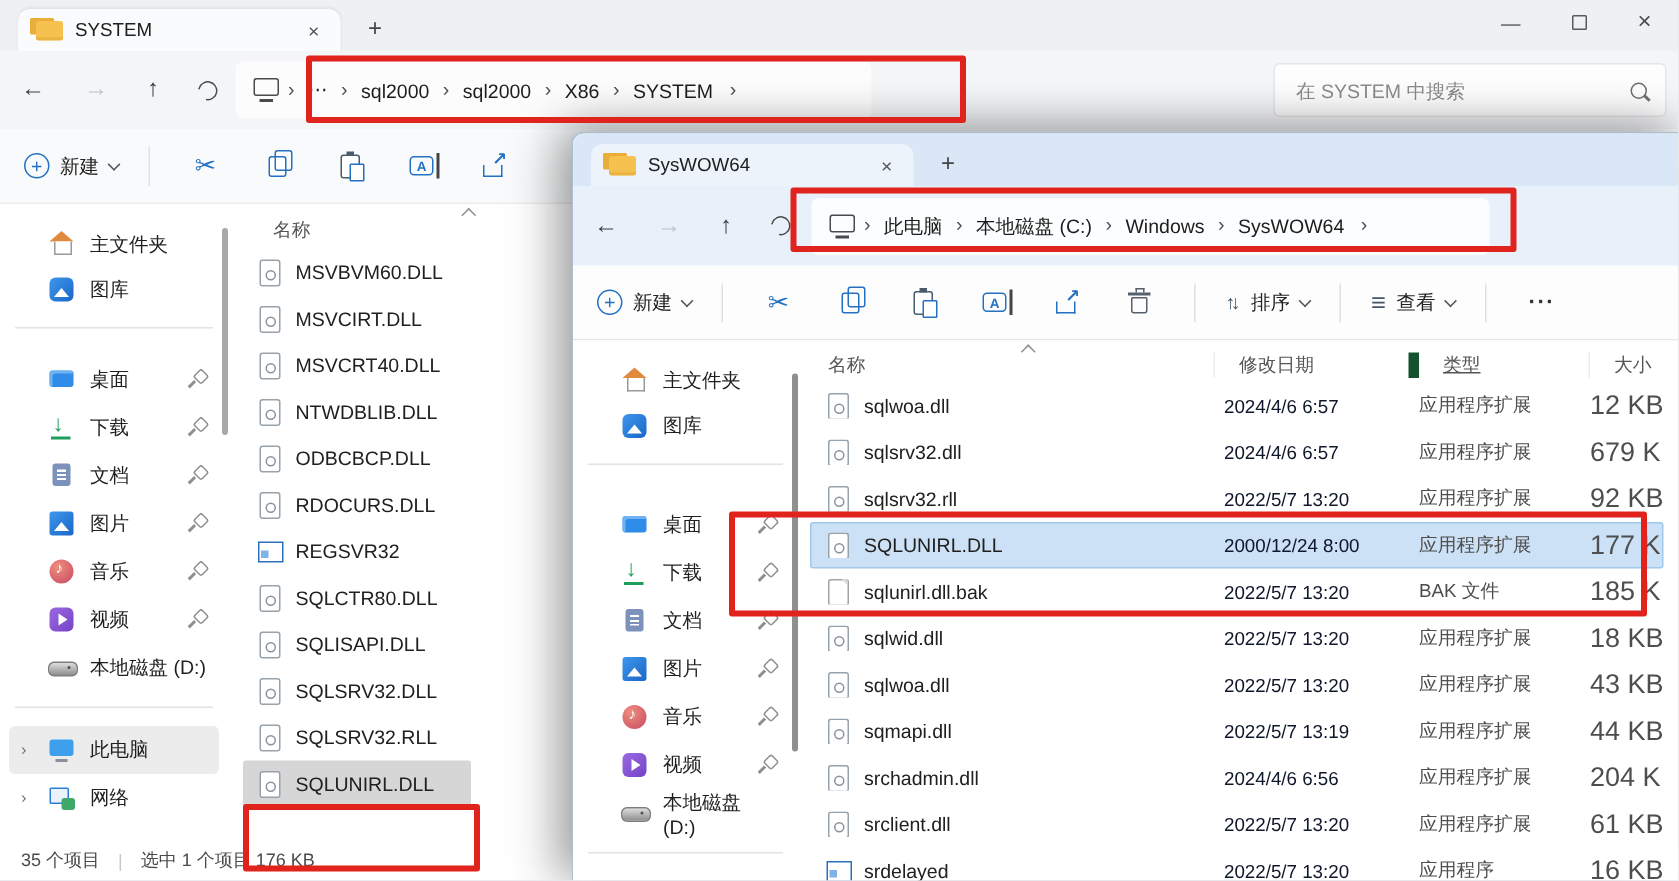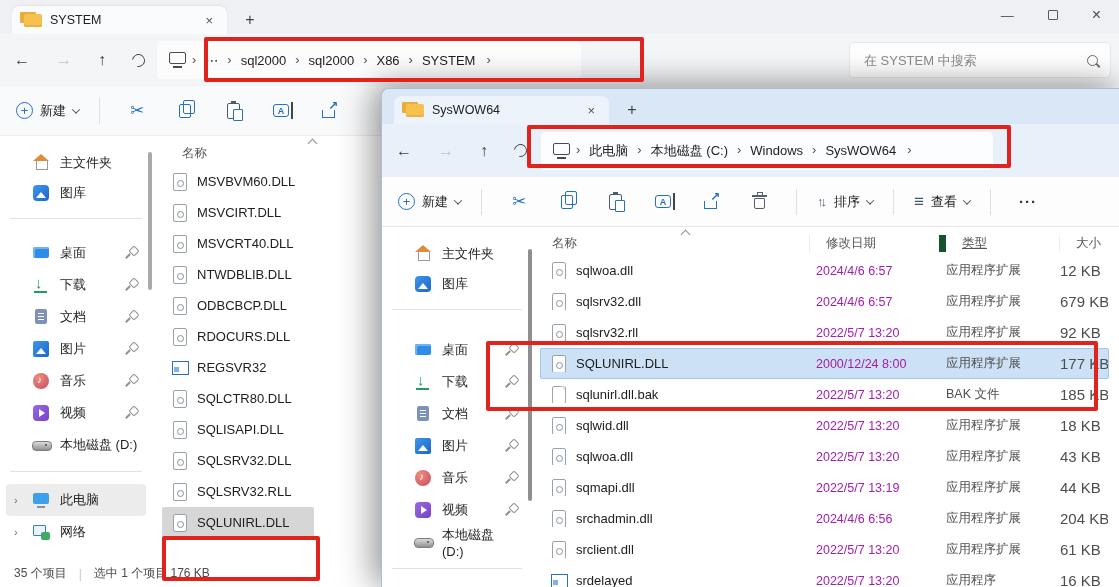--- a/index.html
+++ b/index.html
@@ -138,23 +138,23 @@
   .cols{display:flex;height:24px;align-items:center;color:#555;font-size:12.5px;position:relative;}
   .col{padding-left:16px;}
   .col-name{flex:0 0 277px;padding-left:20px;position:relative;}
   .col-date{flex:0 0 130px;border-left:1px solid #ededed;}
   .col-type{flex:0 0 120px;border-left:7px solid #14532d;text-decoration:underline;}
   .col-size{flex:1;border-left:1px solid #ededed;}
   .rrow{display:flex;align-items:center;height:31px;font-size:13px;margin:0 10px 0 8px;border-radius:2px;border:1px solid transparent;}
   .rrow.sel-blue{background:#cce1f5;border-color:#9fc9ea;}
   .cell{white-space:nowrap;overflow:hidden;}
   .cell-name{flex:0 0 269px;display:flex;align-items:center;gap:9px;padding-left:10px;}
-  .cell-date{flex:0 0 130px;color:#a21caf;font-size:12.5px;padding-left:6px;}
+  .cell-date{flex:0 0 130px;color:#0f172a;font-size:12.5px;padding-left:6px;}
   .cell-type{flex:0 0 120px;color:#4e4e4e;font-size:12.5px;padding-left:6px;}
-  .cell-size{flex:1;color:#4e4e4e;font-size:15px;text-align:right;padding-right:18px;}
+  .cell-size{flex:1;color:#4e4e4e;font-size:18px;text-align:right;padding-right:18px;}
 
   
   .redbox{position:absolute;border:4px solid #e0231d;border-radius:2px;pointer-events:none;}
   .rb1{left:204px;top:37px;width:440px;height:45px;}
   .rb2{left:527px;top:125px;width:484px;height:43px;}
   .rb3{left:486px;top:341px;width:612px;height:70px;}
   .rb4{left:162px;top:536px;width:158px;height:45px;}
 </style>
 </head>
 <body>

